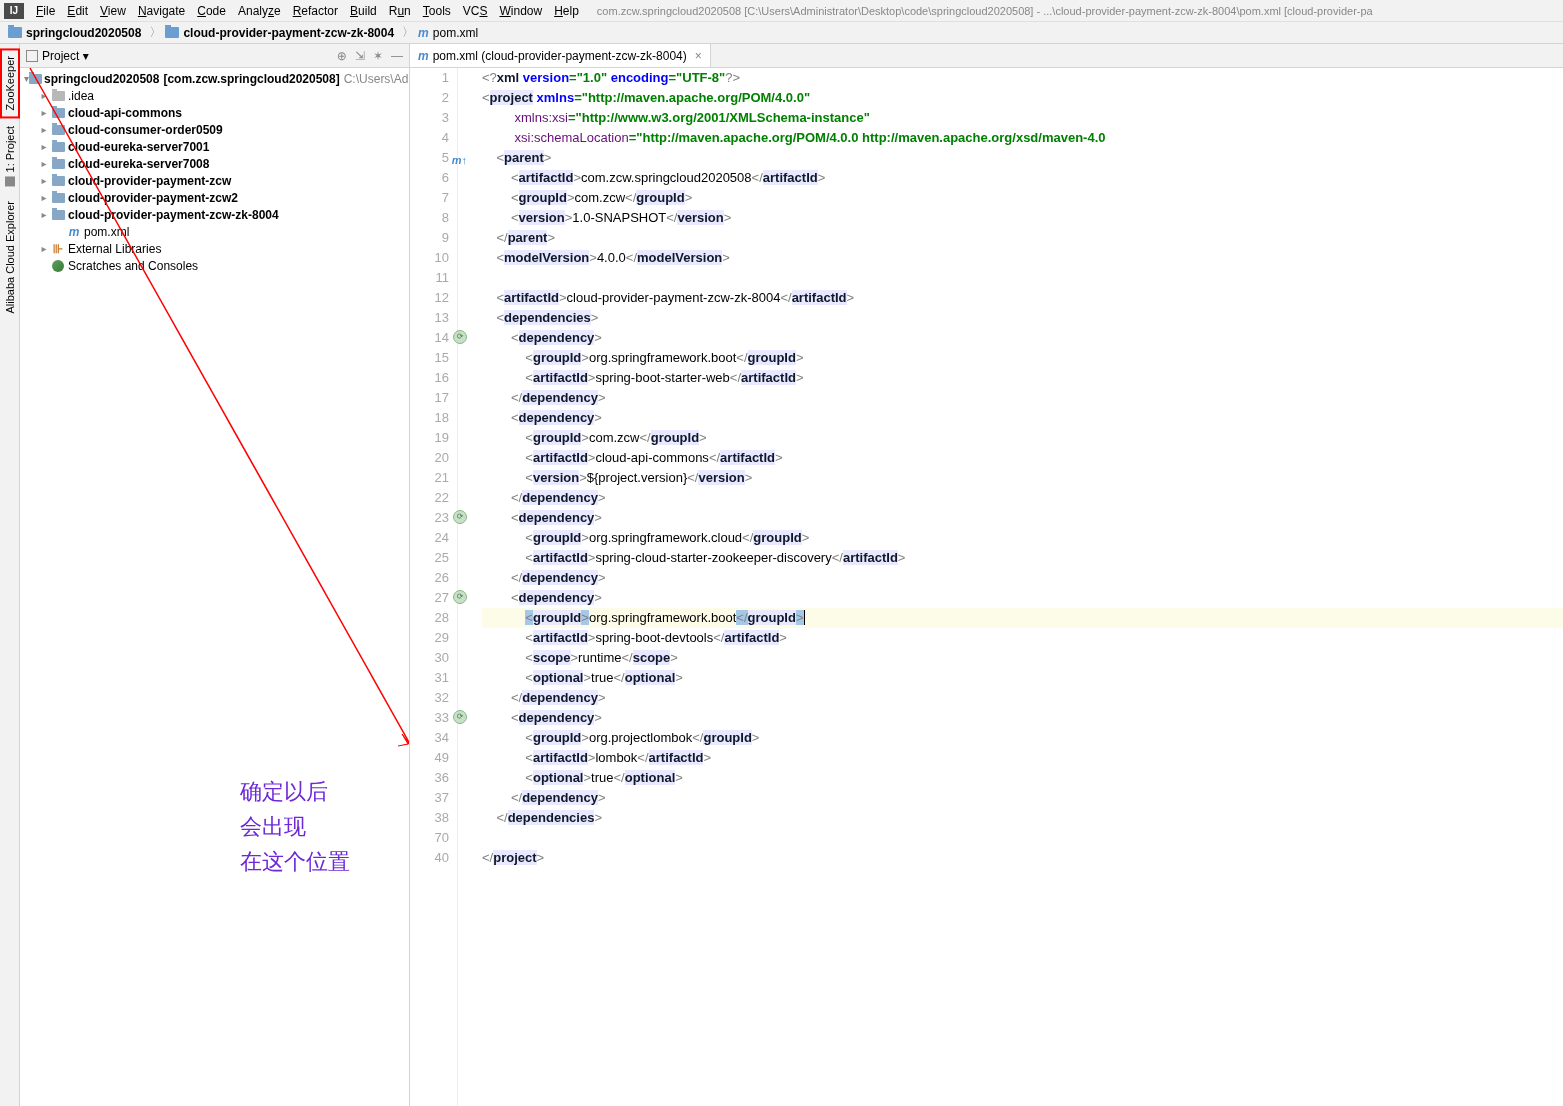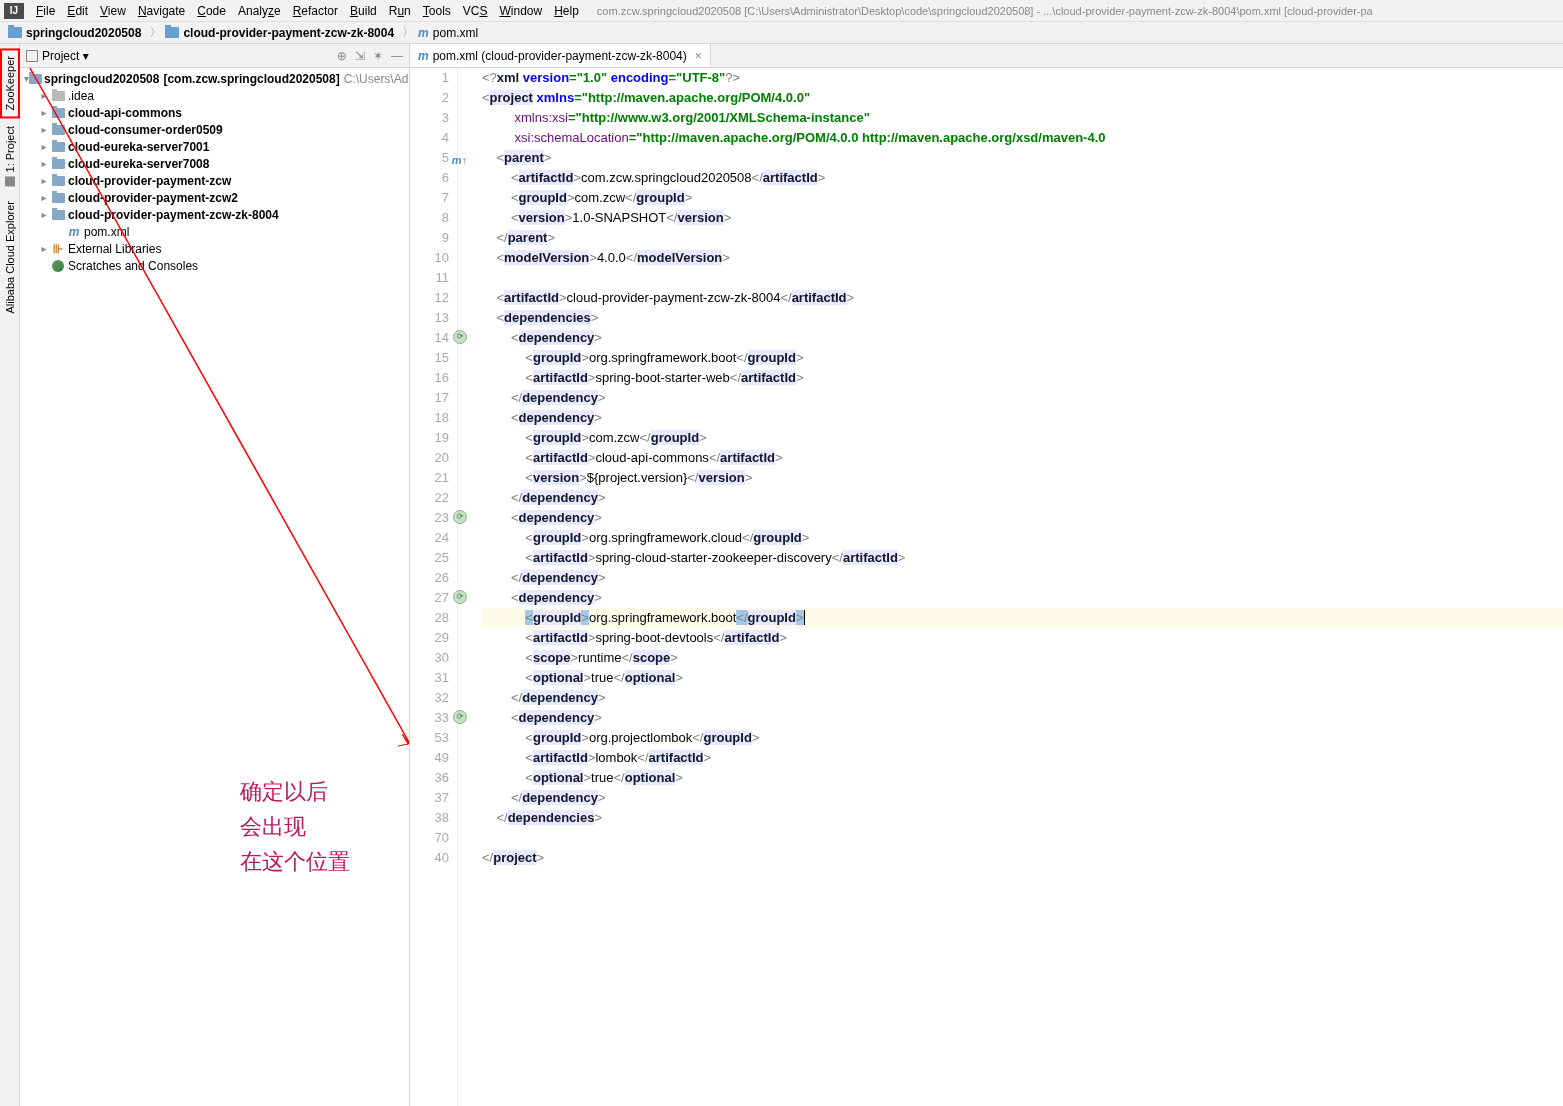--- a/index.html
+++ b/index.html
@@ -36,21 +36,21 @@
 .tree-row .folder::before { content:''; position:absolute; top:-2px; left:0; width:5px; height:2px; background:#87a7c7; }
 .tree-row .folder.gray { background:#b8b8b8; }
 .tree-row .folder.gray::before { background:#b8b8b8; }
 .tree-row .m-icon { color:#4a8cd0; font-weight:bold; font-style:italic; }
 .tree-row .lib-icon { color:#c77b2e; font-weight:bold; }
 .tree-row .scratch-icon { width:12px; height:12px; border-radius:50%; background:linear-gradient(135deg,#5ba05b,#3a7a3a); }
 .tree-row .bold { font-weight: bold; }
 .tree-row .gray-text { color:#888; margin-left:4px; }
 .indent1 { padding-left: 18px; }
 .indent2 { padding-left: 34px; }
-.annotation-text { position:absolute; color:#be185d; font-size: 22px; line-height:1.6; pointer-events:none; z-index:50; font-family: "Microsoft YaHei", sans-serif; }
+.annotation-text { position:absolute; color:#6d28d9; font-size: 22px; line-height:1.6; pointer-events:none; z-index:50; font-family: "Microsoft YaHei", sans-serif; }
 .editor-area { flex:1; display:flex; flex-direction:column; background:#fff; overflow:hidden; }
 .tab-bar { height: 24px; background:#f2f2f2; border-bottom:1px solid #d4d4d4; display:flex; align-items:center; }
 .tab { height:100%; display:flex; align-items:center; padding:0 8px; background:#fff; border-right:1px solid #d4d4d4; gap:4px; font-size:12px; }
 .tab .close { color:#888; margin-left:4px; cursor:pointer; }
 .editor { flex:1; display:flex; overflow:auto; font-family: "JetBrains Mono", "Consolas", monospace; font-size: 13px; }
 .gutter { width:48px; background:#fff; border-right:1px solid #eee; text-align:right; color:#aaa; padding-right:8px; line-height:20px; flex-shrink:0; position:relative; }
 .gutter .ln { height:20px; position:relative; }
 .gutter .gutter-icon { position:absolute; right:-18px; top:2px; width:14px; height:14px; border-radius:50%; background:#c8e0c8; border:1px solid #8ab88a; display:flex; align-items:center; justify-content:center; font-size:8px; color:#4a7a4a; }
 .gutter .m-gutter { position:absolute; right:-18px; top:2px; color:#4a8cd0; font-weight:bold; font-style:italic; font-size:11px; }
 .code { flex:1; line-height:20px; padding-left: 24px; white-space: pre; }
@@ -270,21 +270,21 @@
           <div class="ln">24</div>
           <div class="ln">25</div>
           <div class="ln">26</div>
           <div class="ln">27<span class="gutter-icon">⟳</span></div>
           <div class="ln">28</div>
           <div class="ln">29</div>
           <div class="ln">30</div>
           <div class="ln">31</div>
           <div class="ln">32</div>
           <div class="ln">33<span class="gutter-icon">⟳</span></div>
-          <div class="ln">53</div>
+          <div class="ln">34</div>
           <div class="ln">49</div>
           <div class="ln">36</div>
           <div class="ln">37</div>
           <div class="ln">38</div>
           <div class="ln">70</div>
           <div class="ln">40</div>
         </div>
       <div class="code" id="code"><div class="code-line"><span class="c-gray">&lt;?</span><span class="c-tag">xml </span><span class="c-attr">version</span><span class="c-val">="1.0"</span><span class="c-attr"> encoding</span><span class="c-val">="UTF-8"</span><span class="c-gray">?&gt;</span></div><div class="code-line"><span class="c-gray">&lt;</span><span class="c-tag c-tag-bg">project</span> <span class="c-attr">xmlns</span><span class="c-val">="http://maven.apache.org/POM/4.0.0"</span></div><div class="code-line">         <span class="c-ns">xmlns:xsi</span><span class="c-val">="http://www.w3.org/2001/XMLSchema-instance"</span></div><div class="code-line">         <span class="c-ns">xsi:schemaLocation</span><span class="c-val">="http://maven.apache.org/POM/4.0.0 http://maven.apache.org/xsd/maven-4.0</span></div><div class="code-line">    <span class="c-gray">&lt;</span><span class="c-tag c-tag-bg">parent</span><span class="c-gray">&gt;</span></div><div class="code-line">        <span class="c-gray">&lt;</span><span class="c-tag c-tag-bg">artifactId</span><span class="c-gray">&gt;</span><span class="c-text">com.zcw.springcloud2020508</span><span class="c-gray">&lt;/</span><span class="c-tag c-tag-bg">artifactId</span><span class="c-gray">&gt;</span></div><div class="code-line">        <span class="c-gray">&lt;</span><span class="c-tag c-tag-bg">groupId</span><span class="c-gray">&gt;</span><span class="c-text">com.zcw</span><span class="c-gray">&lt;/</span><span class="c-tag c-tag-bg">groupId</span><span class="c-gray">&gt;</span></div><div class="code-line">        <span class="c-gray">&lt;</span><span class="c-tag c-tag-bg">version</span><span class="c-gray">&gt;</span><span class="c-text">1.0-SNAPSHOT</span><span class="c-gray">&lt;/</span><span class="c-tag c-tag-bg">version</span><span class="c-gray">&gt;</span></div><div class="code-line">    <span class="c-gray">&lt;/</span><span class="c-tag c-tag-bg">parent</span><span class="c-gray">&gt;</span></div><div class="code-line">    <span class="c-gray">&lt;</span><span class="c-tag c-tag-bg">modelVersion</span><span class="c-gray">&gt;</span><span class="c-text">4.0.0</span><span class="c-gray">&lt;/</span><span class="c-tag c-tag-bg">modelVersion</span><span class="c-gray">&gt;</span></div><div class="code-line"></div><div class="code-line">    <span class="c-gray">&lt;</span><span class="c-tag c-tag-bg">artifactId</span><span class="c-gray">&gt;</span><span class="c-text">cloud-provider-payment-zcw-zk-8004</span><span class="c-gray">&lt;/</span><span class="c-tag c-tag-bg">artifactId</span><span class="c-gray">&gt;</span></div><div class="code-line">    <span class="c-gray">&lt;</span><span class="c-tag c-tag-bg">dependencies</span><span class="c-gray">&gt;</span></div><div class="code-line">        <span class="c-gray">&lt;</span><span class="c-tag c-tag-bg">dependency</span><span class="c-gray">&gt;</span></div><div class="code-line">            <span class="c-gray">&lt;</span><span class="c-tag c-tag-bg">groupId</span><span class="c-gray">&gt;</span><span class="c-text">org.springframework.boot</span><span class="c-gray">&lt;/</span><span class="c-tag c-tag-bg">groupId</span><span class="c-gray">&gt;</span></div><div class="code-line">            <span class="c-gray">&lt;</span><span class="c-tag c-tag-bg">artifactId</span><span class="c-gray">&gt;</span><span class="c-text">spring-boot-starter-web</span><span class="c-gray">&lt;/</span><span class="c-tag c-tag-bg">artifactId</span><span class="c-gray">&gt;</span></div><div class="code-line">        <span class="c-gray">&lt;/</span><span class="c-tag c-tag-bg">dependency</span><span class="c-gray">&gt;</span></div><div class="code-line">        <span class="c-gray">&lt;</span><span class="c-tag c-tag-bg">dependency</span><span class="c-gray">&gt;</span></div><div class="code-line">            <span class="c-gray">&lt;</span><span class="c-tag c-tag-bg">groupId</span><span class="c-gray">&gt;</span><span class="c-text">com.zcw</span><span class="c-gray">&lt;/</span><span class="c-tag c-tag-bg">groupId</span><span class="c-gray">&gt;</span></div><div class="code-line">            <span class="c-gray">&lt;</span><span class="c-tag c-tag-bg">artifactId</span><span class="c-gray">&gt;</span><span class="c-text">cloud-api-commons</span><span class="c-gray">&lt;/</span><span class="c-tag c-tag-bg">artifactId</span><span class="c-gray">&gt;</span></div><div class="code-line">            <span class="c-gray">&lt;</span><span class="c-tag c-tag-bg">version</span><span class="c-gray">&gt;</span><span class="c-text">${project.version}</span><span class="c-gray">&lt;/</span><span class="c-tag c-tag-bg">version</span><span class="c-gray">&gt;</span></div><div class="code-line">        <span class="c-gray">&lt;/</span><span class="c-tag c-tag-bg">dependency</span><span class="c-gray">&gt;</span></div><div class="code-line">        <span class="c-gray">&lt;</span><span class="c-tag c-tag-bg">dependency</span><span class="c-gray">&gt;</span></div><div class="code-line">            <span class="c-gray">&lt;</span><span class="c-tag c-tag-bg">groupId</span><span class="c-gray">&gt;</span><span class="c-text">org.springframework.cloud</span><span class="c-gray">&lt;/</span><span class="c-tag c-tag-bg">groupId</span><span class="c-gray">&gt;</span></div><div class="code-line">            <span class="c-gray">&lt;</span><span class="c-tag c-tag-bg">artifactId</span><span class="c-gray">&gt;</span><span class="c-text">spring-cloud-starter-zookeeper-discovery</span><span class="c-gray">&lt;/</span><span class="c-tag c-tag-bg">artifactId</span><span class="c-gray">&gt;</span></div><div class="code-line">        <span class="c-gray">&lt;/</span><span class="c-tag c-tag-bg">dependency</span><span class="c-gray">&gt;</span></div><div class="code-line">        <span class="c-gray">&lt;</span><span class="c-tag c-tag-bg">dependency</span><span class="c-gray">&gt;</span></div><div class="code-line hl">            <span class="sel"><span class="c-gray">&lt;</span><span class="c-tag c-tag-bg">groupId</span><span class="c-gray">&gt;</span></span><span class="c-text">org.springframework.boot</span><span class="sel"><span class="c-gray">&lt;/</span><span class="c-tag c-tag-bg">groupId</span><span class="c-gray">&gt;</span></span><span class="cursor"></span></div><div class="code-line">            <span class="c-gray">&lt;</span><span class="c-tag c-tag-bg">artifactId</span><span class="c-gray">&gt;</span><span class="c-text">spring-boot-devtools</span><span class="c-gray">&lt;/</span><span class="c-tag c-tag-bg">artifactId</span><span class="c-gray">&gt;</span></div><div class="code-line">            <span class="c-gray">&lt;</span><span class="c-tag c-tag-bg">scope</span><span class="c-gray">&gt;</span><span class="c-text">runtime</span><span class="c-gray">&lt;/</span><span class="c-tag c-tag-bg">scope</span><span class="c-gray">&gt;</span></div><div class="code-line">            <span class="c-gray">&lt;</span><span class="c-tag c-tag-bg">optional</span><span class="c-gray">&gt;</span><span class="c-text">true</span><span class="c-gray">&lt;/</span><span class="c-tag c-tag-bg">optional</span><span class="c-gray">&gt;</span></div><div class="code-line">        <span class="c-gray">&lt;/</span><span class="c-tag c-tag-bg">dependency</span><span class="c-gray">&gt;</span></div><div class="code-line">        <span class="c-gray">&lt;</span><span class="c-tag c-tag-bg">dependency</span><span class="c-gray">&gt;</span></div><div class="code-line">            <span class="c-gray">&lt;</span><span class="c-tag c-tag-bg">groupId</span><span class="c-gray">&gt;</span><span class="c-text">org.projectlombok</span><span class="c-gray">&lt;/</span><span class="c-tag c-tag-bg">groupId</span><span class="c-gray">&gt;</span></div><div class="code-line">            <span class="c-gray">&lt;</span><span class="c-tag c-tag-bg">artifactId</span><span class="c-gray">&gt;</span><span class="c-text">lombok</span><span class="c-gray">&lt;/</span><span class="c-tag c-tag-bg">artifactId</span><span class="c-gray">&gt;</span></div><div class="code-line">            <span class="c-gray">&lt;</span><span class="c-tag c-tag-bg">optional</span><span class="c-gray">&gt;</span><span class="c-text">true</span><span class="c-gray">&lt;/</span><span class="c-tag c-tag-bg">optional</span><span class="c-gray">&gt;</span></div><div class="code-line">        <span class="c-gray">&lt;/</span><span class="c-tag c-tag-bg">dependency</span><span class="c-gray">&gt;</span></div><div class="code-line">    <span class="c-gray">&lt;/</span><span class="c-tag c-tag-bg">dependencies</span><span class="c-gray">&gt;</span></div><div class="code-line"></div><div class="code-line"><span class="c-gray">&lt;/</span><span class="c-tag c-tag-bg">project</span><span class="c-gray">&gt;</span></div></div>
     </div>
   </div>

